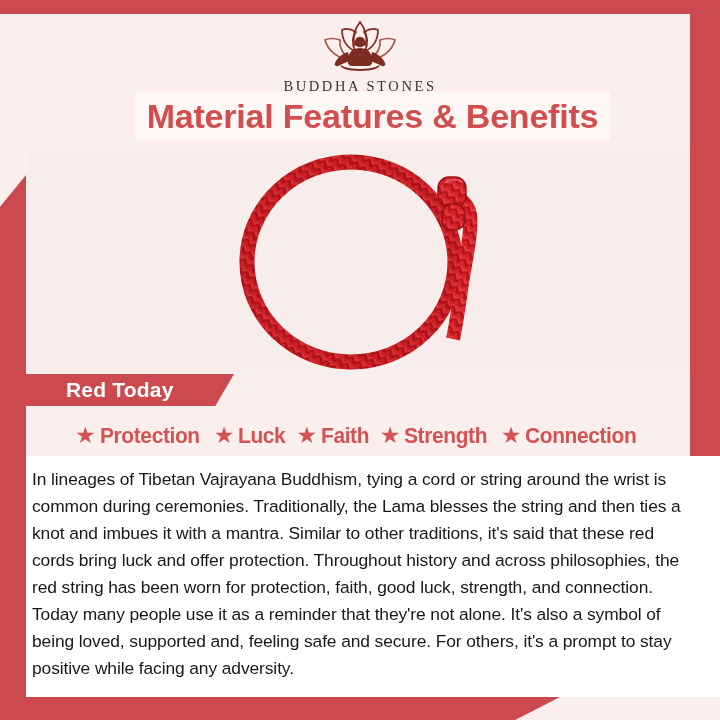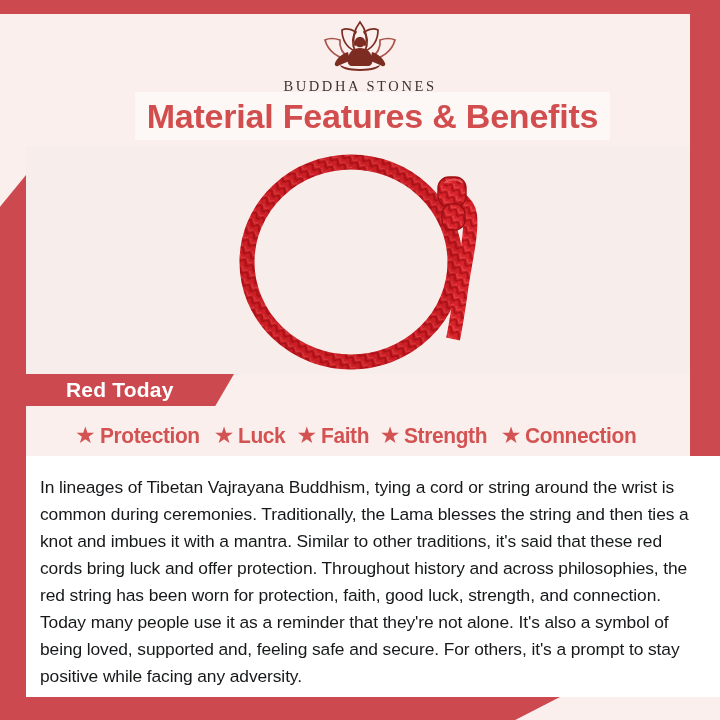--- a/index.html
+++ b/index.html
@@ -169,21 +169,21 @@
   
   #description-panel {
     position: absolute;
     left: 26px;
     top: 456px;
     width: 694px;
     height: 241px;
     background: #ffffff;
   }
   #description-text {
-    margin: 12px;
+    margin: 4px;
     padding: 6px 18px 0 2px;
     font-size: 17.4px;
     line-height: 27px;
     color: #16181a;
     font-weight: 500;
     letter-spacing: -0.1px;
     text-align: left;
   }
 </style>
 </head>

